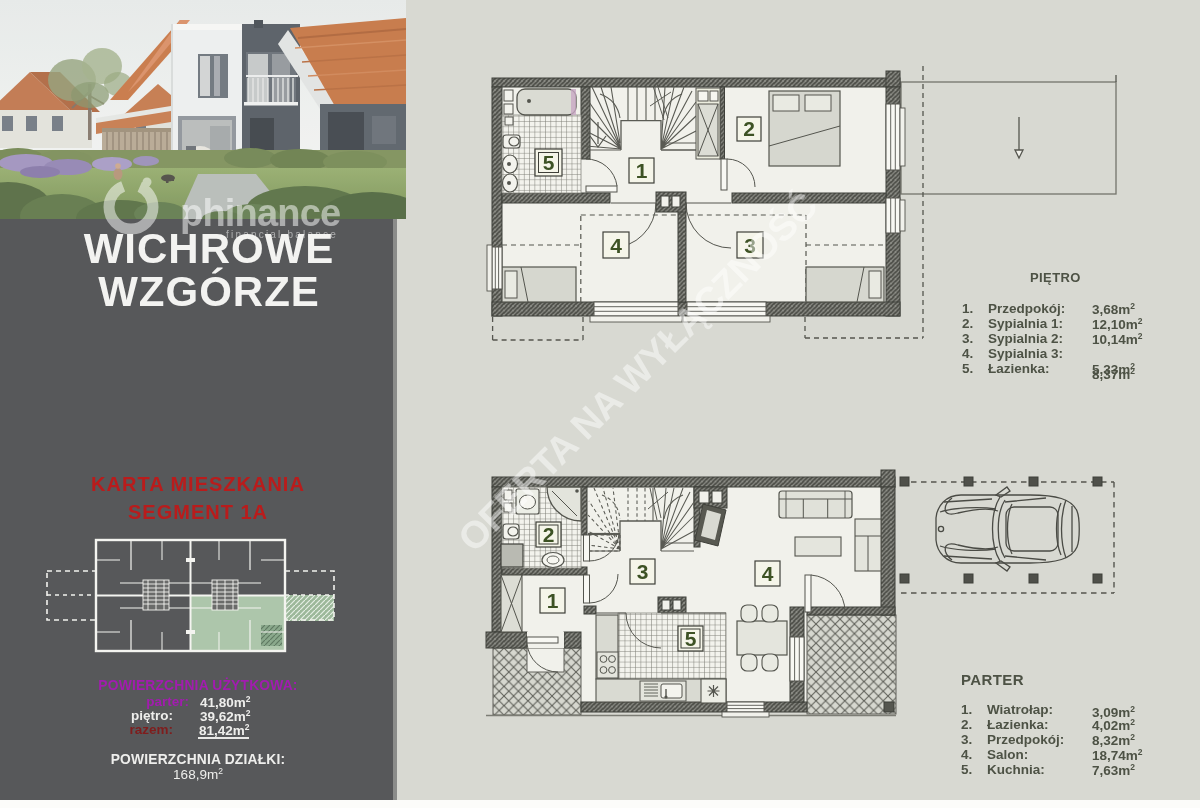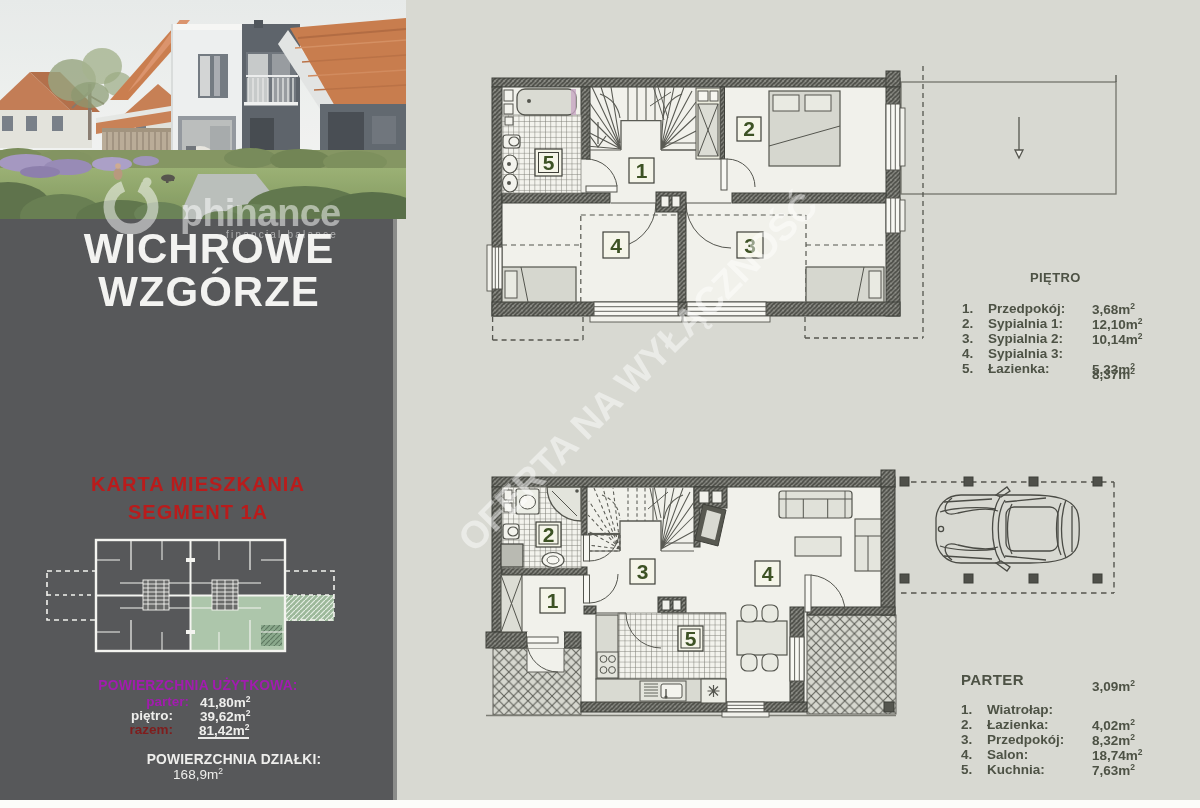--- a/index.html
+++ b/index.html
@@ -225,21 +225,21 @@
 <div class="abs" style="left:200px;top:694px;color:#eeeeec;font-weight:bold;font-size:13.5px;">41,80m<span class="sup">2</span></div>
 
 <div class="abs" style="left:0;top:708px;width:173px;text-align:right;color:#eeeeec;font-weight:bold;font-size:13.5px;">piętro:</div>
 <div class="abs" style="left:200px;top:708px;color:#eeeeec;font-weight:bold;font-size:13.5px;">39,62m<span class="sup">2</span></div>
 
 <div class="abs" style="left:0;top:722px;width:173px;text-align:right;color:#7f1d1d;font-weight:bold;font-size:13.5px;">razem:</div>
 <div class="abs" style="left:199px;top:722px;color:#eeeeec;font-weight:bold;font-size:13.5px;">81,42m<span class="sup">2</span></div>
 
 <div class="abs" style="left:198px;top:737px;width:51px;height:2px;background:#e9e9e7;"></div>
 
-<div class="abs" style="left:0;top:752px;width:396px;text-align:center;color:#eeeeec;font-weight:bold;font-size:13.8px;letter-spacing:0.2px;margin-left:36px;">POWIERZCHNIA DZIAŁKI:</div>
+<div class="abs" style="left:0;top:752px;width:396px;text-align:center;color:#eeeeec;font-weight:bold;font-size:13.8px;letter-spacing:0.2px;">POWIERZCHNIA DZIAŁKI:</div>
 <div class="abs" style="left:0;top:766px;width:396px;text-align:center;color:#eeeeec;font-weight:normal;font-size:13.5px;">168,9m<span class="sup">2</span></div>
 
 <div class="abs" id="plans" style="left:397px;top:0;width:803px;height:808px;">
 <svg width="803" height="808" viewBox="397 0 803 808" font-family="Liberation Sans, sans-serif">
 <defs>
 <pattern id="wall" width="4.5" height="4.5" patternUnits="userSpaceOnUse">
 <rect width="4.5" height="4.5" fill="#90918a"></rect>
 <path d="M-1,3.5 L3.5,-1 M1,5.5 L5.5,1" stroke="#494a44" stroke-width="1.6"></path>
 </pattern>
 <pattern id="xh" width="9.6" height="9.6" patternUnits="userSpaceOnUse">
@@ -711,21 +711,21 @@
 <div class="abs leg" style="left:962px;top:346px;font-size:13.5px;">4.</div>
 <div class="abs leg" style="left:988px;top:346px;font-size:13.5px;">Sypialnia 3:</div>
 <div class="abs leg" style="left:1092px;top:346px;font-size:13.5px;margin-top:20px;">8,37m<span class="sup">2</span></div>
 <div class="abs leg" style="left:962px;top:361px;font-size:13.5px;">5.</div>
 <div class="abs leg" style="left:988px;top:361px;font-size:13.5px;">Łazienka:</div>
 <div class="abs leg" style="left:1092px;top:361px;font-size:13.5px;">5,33m<span class="sup">2</span></div>
 
 <div class="abs leg" style="left:961px;top:671px;font-size:15px;letter-spacing:0.4px;">PARTER</div>
 <div class="abs leg" style="left:961px;top:702px;font-size:13.5px;">1.</div>
 <div class="abs leg" style="left:987px;top:702px;font-size:13.5px;">Wiatrołap:</div>
-<div class="abs leg" style="left:1092px;top:678px;font-size:13.5px;">3,09m<span class="sup">2</span></div>
+<div class="abs leg" style="left:1092px;top:704px;font-size:13.5px;">3,09m<span class="sup">2</span></div>
 <div class="abs leg" style="left:961px;top:717px;font-size:13.5px;">2.</div>
 <div class="abs leg" style="left:987px;top:717px;font-size:13.5px;">Łazienka:</div>
 <div class="abs leg" style="left:1092px;top:717px;font-size:13.5px;">4,02m<span class="sup">2</span></div>
 <div class="abs leg" style="left:961px;top:732px;font-size:13.5px;">3.</div>
 <div class="abs leg" style="left:987px;top:732px;font-size:13.5px;">Przedpokój:</div>
 <div class="abs leg" style="left:1092px;top:732px;font-size:13.5px;">8,32m<span class="sup">2</span></div>
 <div class="abs leg" style="left:961px;top:747px;font-size:13.5px;">4.</div>
 <div class="abs leg" style="left:987px;top:747px;font-size:13.5px;">Salon:</div>
 <div class="abs leg" style="left:1092px;top:747px;font-size:13.5px;">18,74m<span class="sup">2</span></div>
 <div class="abs leg" style="left:961px;top:762px;font-size:13.5px;">5.</div>

